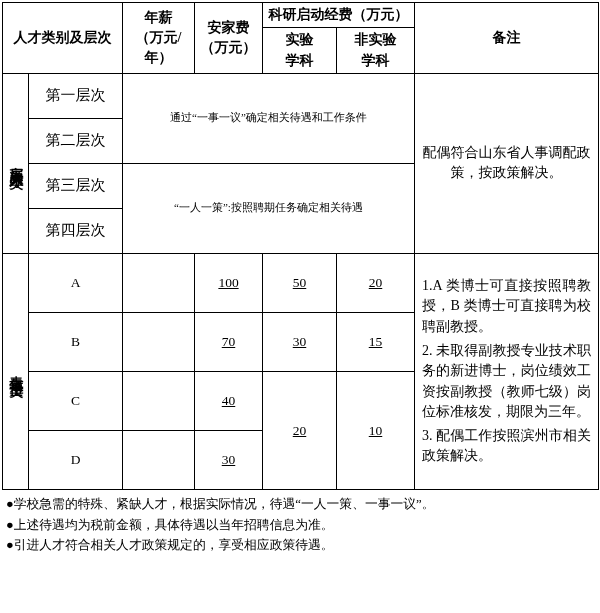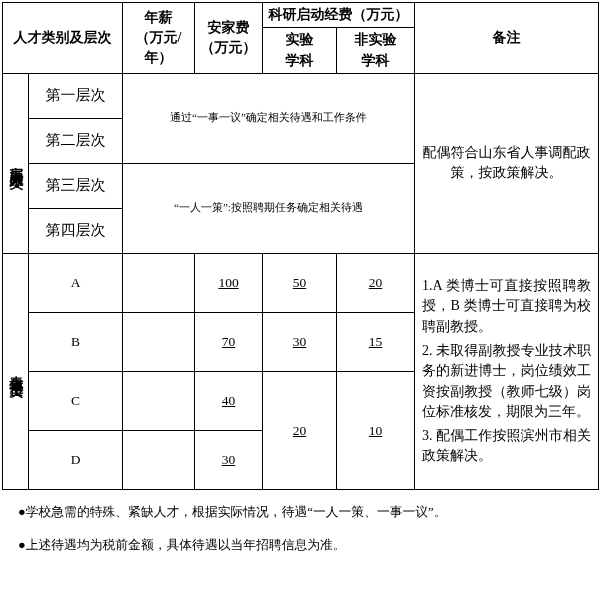--- a/index.html
+++ b/index.html
@@ -83,21 +83,21 @@
   .num-cell {
     font-size: 13.5px;
     text-decoration: underline;
   }
   .footnotes {
     margin: 4px 4px 0 6px;
     font-size: 12.8px;
     line-height: 1.62;
   }
   .footnotes p {
-    margin: 12px;
+    margin: 0;
     text-indent: 0;
     text-align: justify;
     text-justify: inter-ideograph;
   }
 </style>
 </head>
 <body>
 
 <div class="sheet">
 
@@ -177,15 +177,16 @@
         <td class="grade-cell">D</td>
         <td class="num-cell"></td>
         <td class="num-cell">30</td>
       </tr>
     </tbody>
   </table>
 
   <div class="footnotes">
     <p>●学校急需的特殊、紧缺人才，根据实际情况，待遇“一人一策、一事一议”。</p>
     <p>●上述待遇均为税前金额，具体待遇以当年招聘信息为准。</p>
+    <p>●引进人才符合相关人才政策规定的，享受相应政策待遇。</p>
   </div>
 
 </div>
 
 </body></html>

